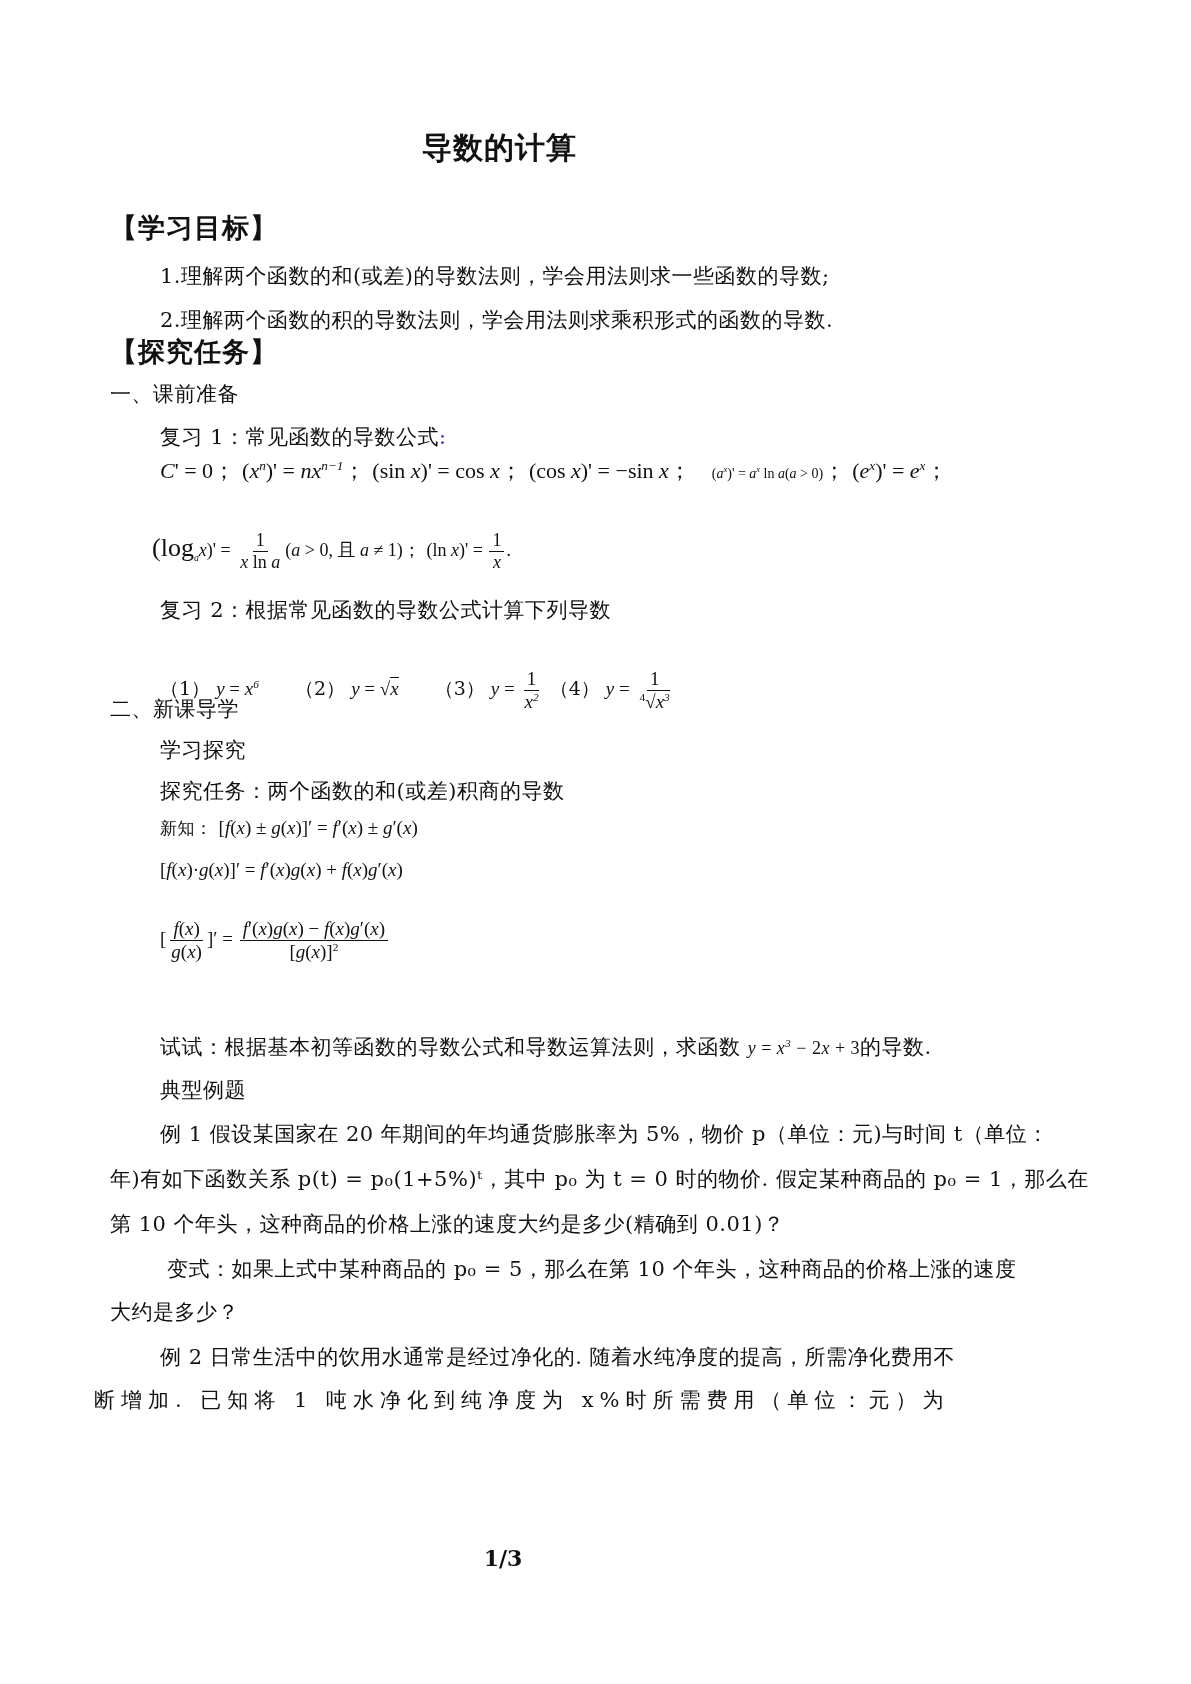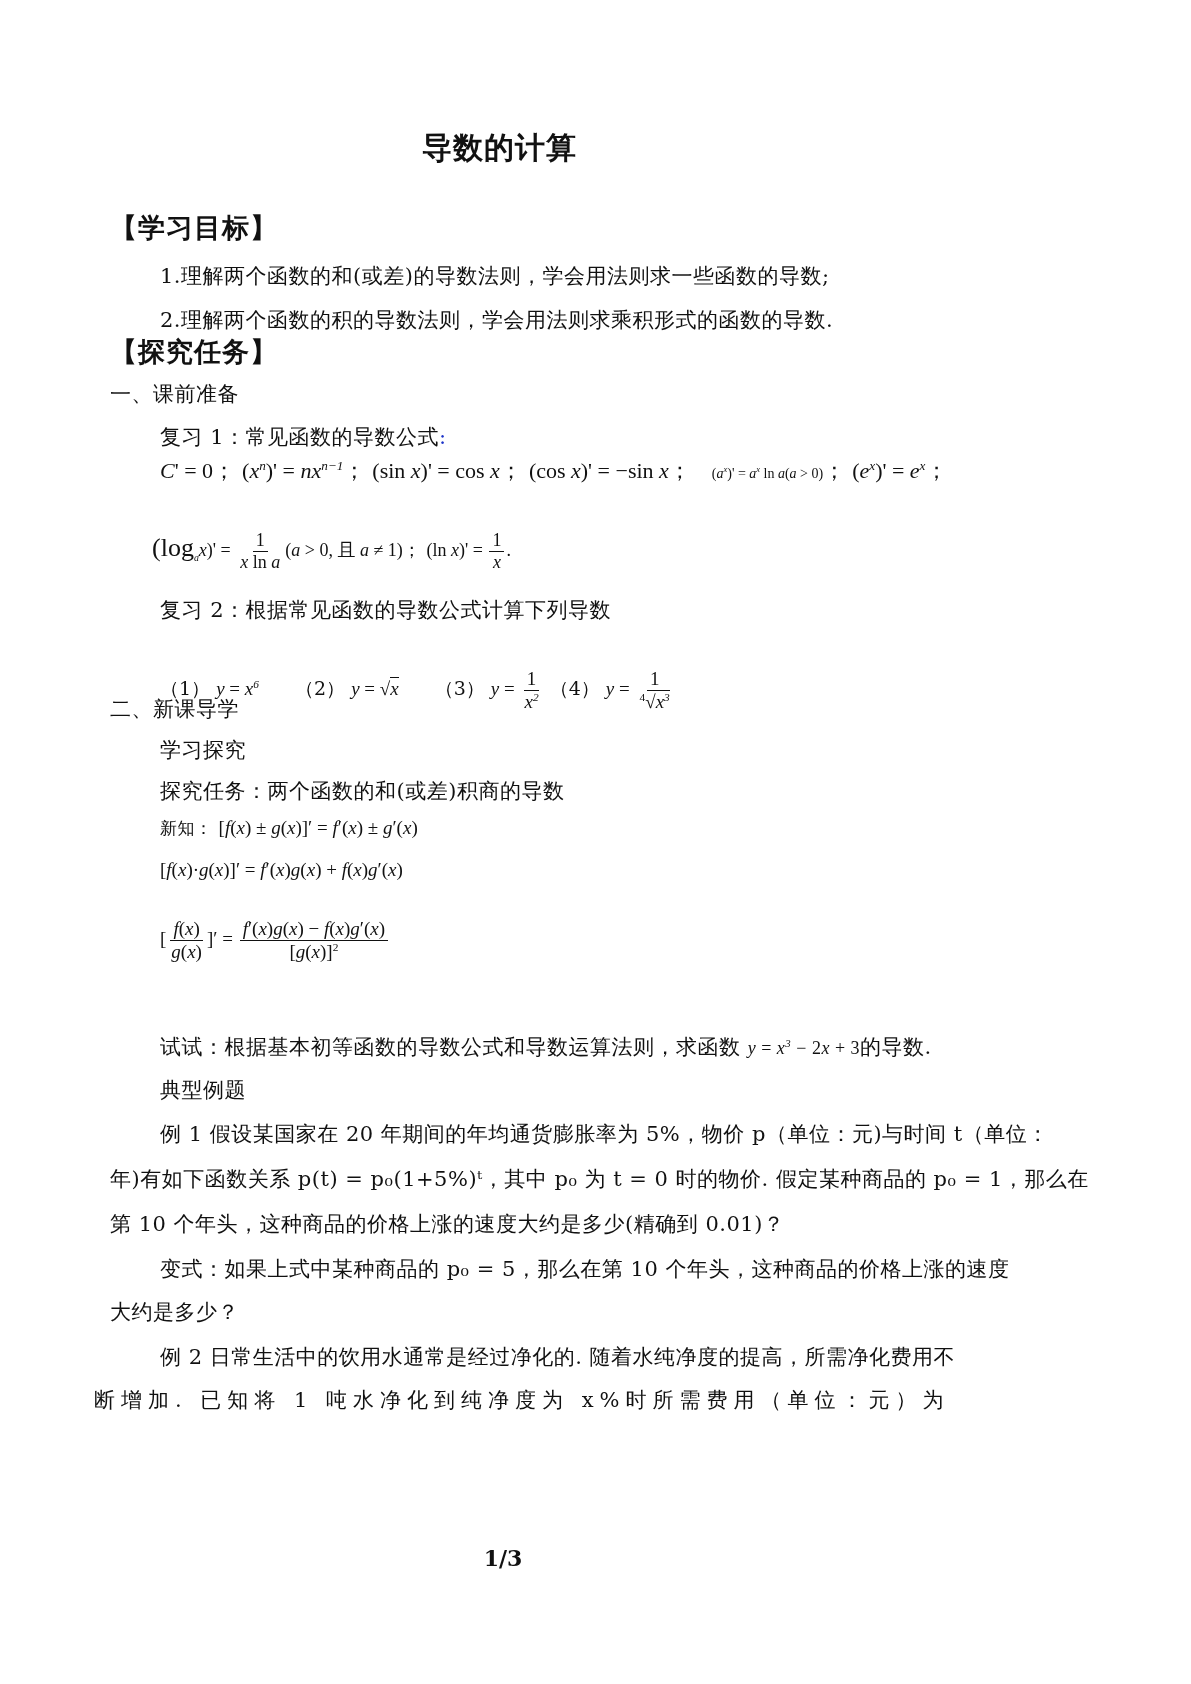--- a/index.html
+++ b/index.html
@@ -98,19 +98,19 @@
   <span>试试：根据基本初等函数的导数公式和导数运算法则，求函数</span>
   <span class="math" style="font-size:18px;">y<span class="rm"> = </span>x<sup class="s">3</sup><span class="rm"> − 2</span>x<span class="rm"> + 3</span></span><span>的导数.</span>
 </div>
 
 <div class="abs txt" style="left:160px; top:1076px;">典型例题</div>
 
 <div class="abs txt" style="left:160px; top:1120px;">例 1  假设某国家在 20 年期间的年均通货膨胀率为 5%，物价 p（单位：元)与时间 t（单位：</div>
 <div class="abs txt" style="left:110px; top:1165px;">年)有如下函数关系 p(t) = p₀(1+5%)ᵗ，其中 p₀ 为 t = 0 时的物价. 假定某种商品的 p₀ = 1，那么在</div>
 <div class="abs txt" style="left:110px; top:1210px;">第 10 个年头，这种商品的价格上涨的速度大约是多少(精确到 0.01)？</div>
 
-<div class="abs txt" style="left:160px; top:1255px;">变式：如果上式中某种商品的 p₀ = 5，那么在第 10 个年头，这种商品的价格上涨的速度</div>
+<div class="abs txt" style="left:167px; top:1255px;">变式：如果上式中某种商品的 p₀ = 5，那么在第 10 个年头，这种商品的价格上涨的速度</div>
 <div class="abs txt" style="left:110px; top:1298px;">大约是多少？</div>
 
 <div class="abs txt" style="left:160px; top:1343px;">例 2  日常生活中的饮用水通常是经过净化的. 随着水纯净度的提高，所需净化费用不</div>
 <div class="abs txt" style="left:94px; top:1386px; letter-spacing:6px;">断增加. 已知将 1 吨水净化到纯净度为 x%时所需费用（单位：元）为</div>
 
 <div class="abs page-num">1/3</div>
 
 </body></html>

